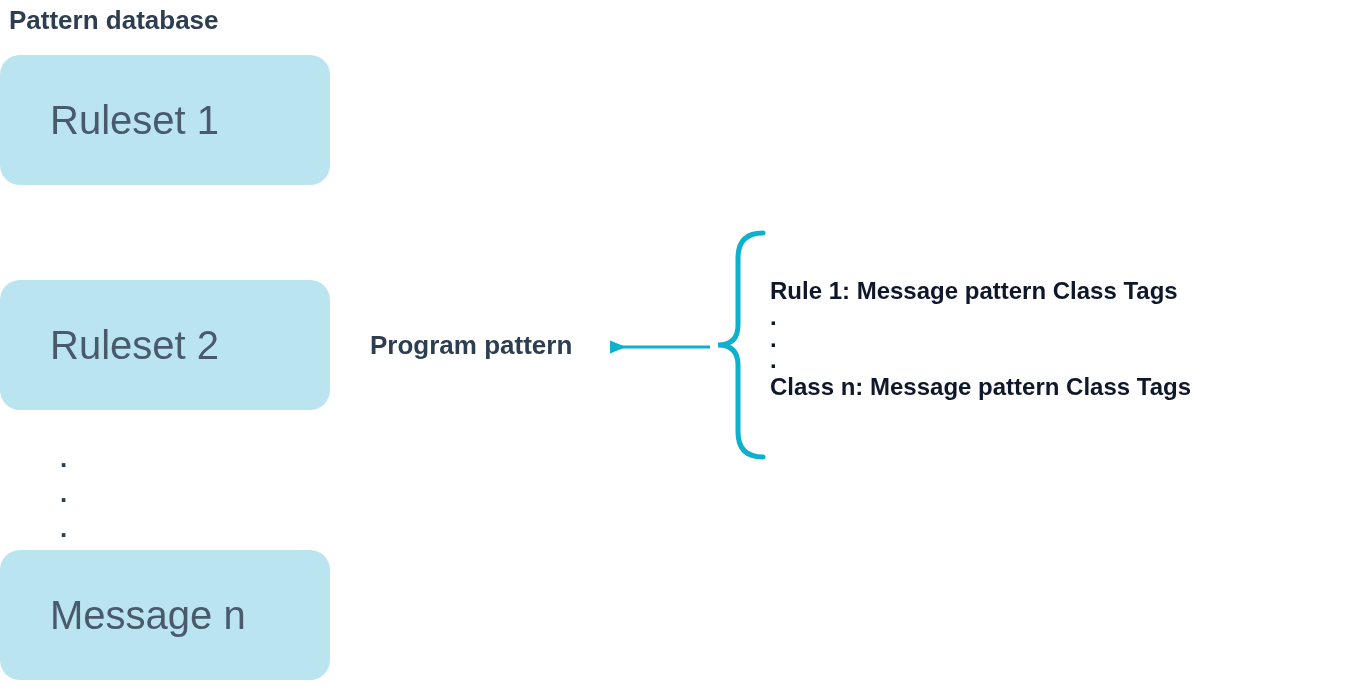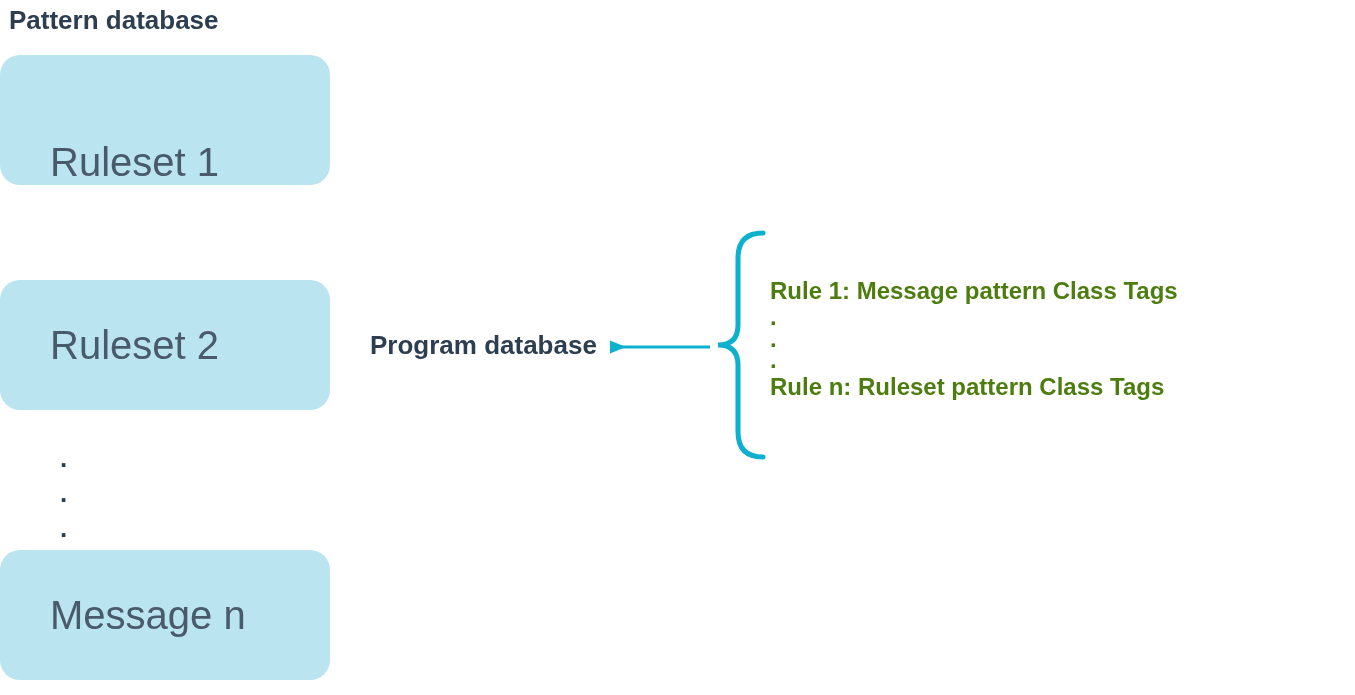--- a/index.html
+++ b/index.html
@@ -28,21 +28,21 @@
     height: 130px;
     background: #bae4ef;
     border-radius: 20px;
     display: flex;
     align-items: center;
     padding-left: 50px;
     box-sizing: border-box;
     font-size: 40px;
     color: #495a6b;
   }
-  .rs1 { top: 55px; align-items: flex-end; }
+  .rs1 { top: 55px; }
   .rs2 { top: 280px; }
   .rsn { top: 550px; }
   .vdots {
     position: absolute;
     left: 60px;
     font-size: 26px;
     font-weight: bold;
     color: #2c3e50;
     line-height: 1.4;
   }
@@ -56,21 +56,21 @@
     font-size: 26px;
     font-weight: bold;
     color: #2c3e50;
   }
   .rules-block {
     position: absolute;
     left: 770px;
     top: 275px;
     font-size: 24px;
     font-weight: bold;
-    color: #4d7c0f;
+    color: #0f172a;
     line-height: 1.3;
   }
   .rules-block .dot-line {
     line-height: 0.9;
   }
   .bracket-svg {
     position: absolute;
     left: 708px;
     top: 225px;
   }
@@ -94,21 +94,21 @@
 </div>
 
 <div class="vdots vd1">.</div>
 <div class="vdots vd2">.</div>
 <div class="vdots vd3">.</div>
 
 <div class="ruleset-box rsn">
   <span>Message n</span>
 </div>
 
-<div class="program-pattern">Program database</div>
+<div class="program-pattern">Program pattern</div>
 
 <svg class="arrow-svg" width="110" height="30">
   <defs>
     <marker id="arrowhead" markerWidth="10" markerHeight="8" refX="2" refY="4" orient="auto" markerUnits="strokeWidth">
       <path d="M10,0 L0,4 L10,8 Z" fill="#0db0cd"></path>
     </marker>
   </defs>
   <line x1="100" y1="15" x2="10" y2="15" stroke="#0db0cd" stroke-width="3" marker-end="url(#arrowhead)"></line>
 </svg>
 
@@ -120,14 +120,14 @@
            Q30,120 30,140
            L30,207
            Q30,232 55,232" fill="none" stroke="#0db0cd" stroke-width="5" stroke-linecap="round"></path>
 </svg>
 
 <div class="rules-block">
   <div>Rule 1: Message pattern Class Tags</div>
   <div class="dot-line">.</div>
   <div class="dot-line">.</div>
   <div class="dot-line">.</div>
-  <div>Rule n: Ruleset pattern Class Tags</div>
+  <div>Class n: Message pattern Class Tags</div>
 </div>
 
 </body></html>

